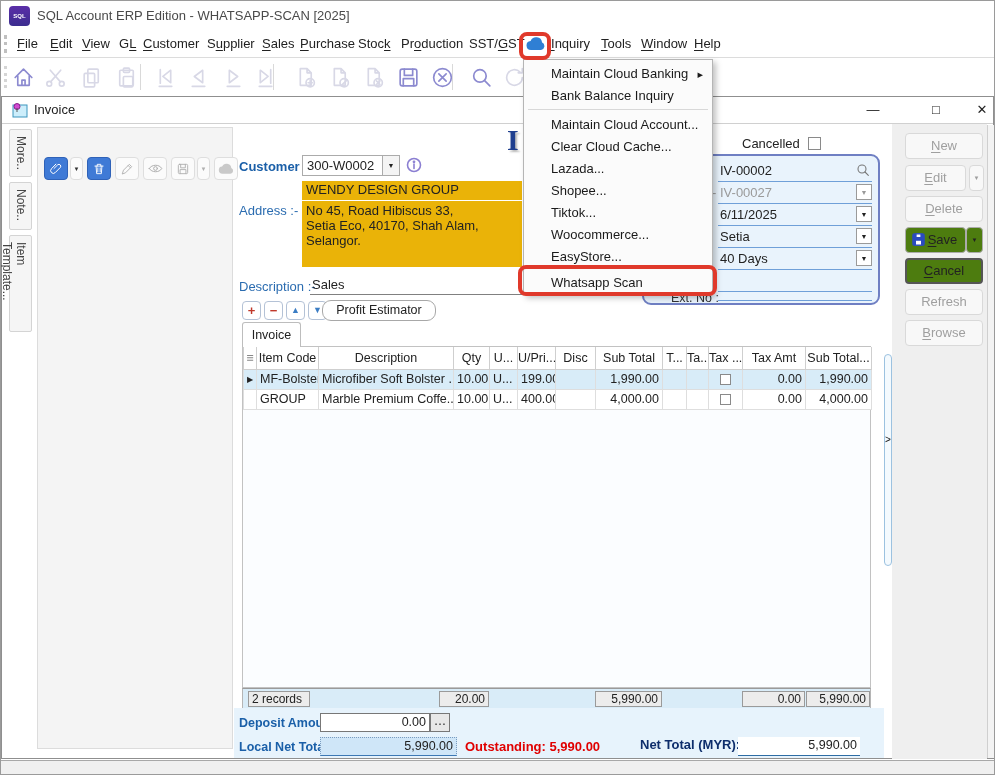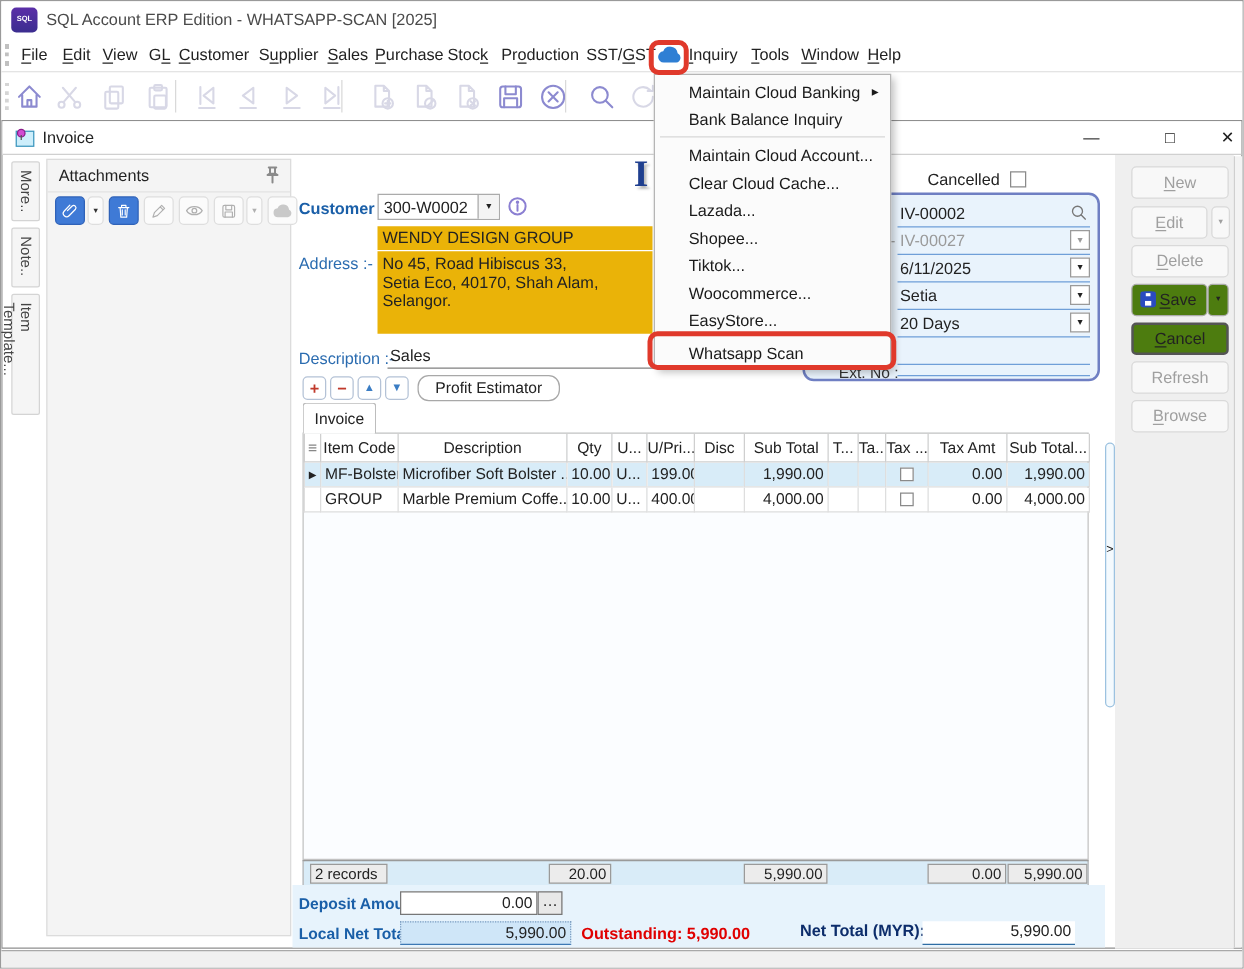--- a/index.html
+++ b/index.html
@@ -216,27 +216,20 @@
       <span class="wctl" style="left:857px">—</span>
       <span class="wctl" style="left:920px">□</span>
       <span class="wctl" style="left:966px">✕</span>
     </div>
 
     <div class="vtab" style="top:32px;height:48px">More..</div>
     <div class="vtab" style="top:85px;height:48px">Note..</div>
     <div class="vtab" style="top:138px;height:97px">Item Template...</div>
 
     <div id="attpanel">
-      <div id="atthdr">
-        <span class="abs" style="left:9px;top:5px">Attachments</span>
-        <span class="abs" style="left:172px;top:4px">
-          <svg class="ln" width="16" height="16" viewBox="0 0 16 16" style="stroke:#8a8a8a">
-              <path d="M5 2 H11 M6 2 V7 M10 2 V7 M4 8 H12 L10.5 7 H5.5 Z M8 8 V14"></path>
-            </svg></span>
-      </div>
       <div id="atttb">
         <span class="abtn blue" style="left:6px;width:24px">
           <svg class="ln" width="15" height="15" viewBox="0 0 24 24" style="stroke:#fff">
               <path d="M8 12 L14 6 a3 3 0 0 1 4.2 4.2 L10 18.5 a4.3 4.3 0 0 1 -6.1 -6.1 L11 5"></path>
             </svg>
           </span>
         <span class="abtn gray" style="left:32px;width:13px;font-size:6px;color:#333">▼</span>
         <span class="abtn blue" style="left:49px;width:24px">
           <svg class="ln" width="14" height="14" viewBox="0 0 24 24" style="stroke:#fff">
               <path d="M5 7 H19 M9 7 V4 H15 V7 M7 7 L8 20 H16 L17 7 M10 10 V17 M14 10 V17"></path>
@@ -309,33 +302,33 @@
       </div>
       <div class="dbrow" style="top:48px">
         <span class="dbval">6/11/2025</span>
         <span class="dbdd">▼</span>
       </div>
       <div class="dbrow" style="top:70px">
         <span class="dbval">Setia</span>
         <span class="dbdd">▼</span>
       </div>
       <div class="dbrow" style="top:92px">
-        <span class="dbval">20 Days</span>
+        <span class="dbval">40 Days</span>
         <span class="dbdd">▼</span>
       </div>
       <div class="dbrow" style="top:114px"></div>
       <span class="abs" style="left:27px;top:135px;font-size:12.5px;color:#333">Ext. No :</span>
       <div class="dbrow" style="top:125px;height:20px"></div>
     </div>
 
     <span class="minibtn" style="left:240px;color:#c0392b">+</span>
     <span class="minibtn" style="left:262px;color:#c0392b">−</span>
     <span class="minibtn" style="left:284px;color:#3b7dc4;font-size:9px">▲</span>
     <span class="minibtn" style="left:306px;color:#3b7dc4;font-size:9px">▼</span>
-    <span class="abs small" style="left:332px;top:203px;width:114px;height:21px;background:#fff;border:1px solid #a8a8a8;border-radius:9px;text-align:center;line-height:19px">Profit Estimator</span>
+    <span class="abs small" style="left:320px;top:203px;width:114px;height:21px;background:#fff;border:1px solid #a8a8a8;border-radius:9px;text-align:center;line-height:19px">Profit Estimator</span>
 
     <span class="abs small" style="left:240px;top:225px;width:59px;height:25px;background:#fff;border:1px solid #bdbdbd;border-bottom:none;border-radius:3px 3px 0 0;text-align:center;line-height:24px;z-index:2">Invoice</span>
 
     <div id="gridbox">
       <table>
         <colgroup>
             <col style="width:13px">
             <col style="width:62px">
             <col style="width:135px">
             <col style="width:36px">

